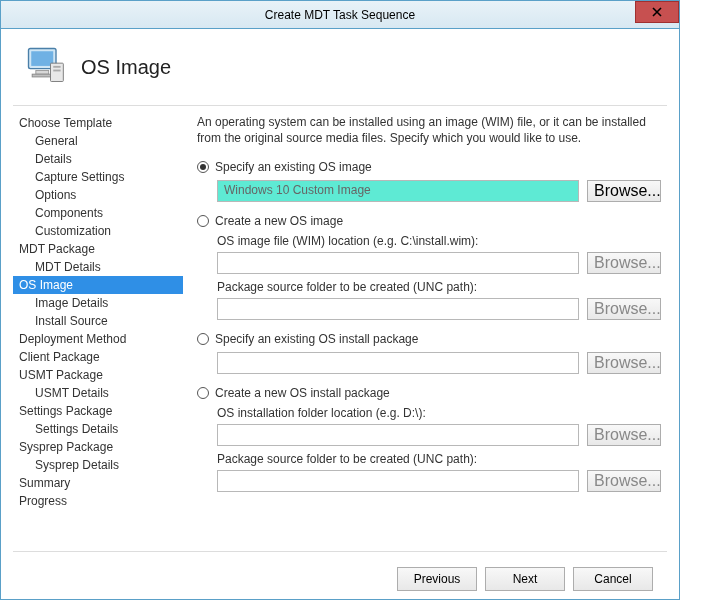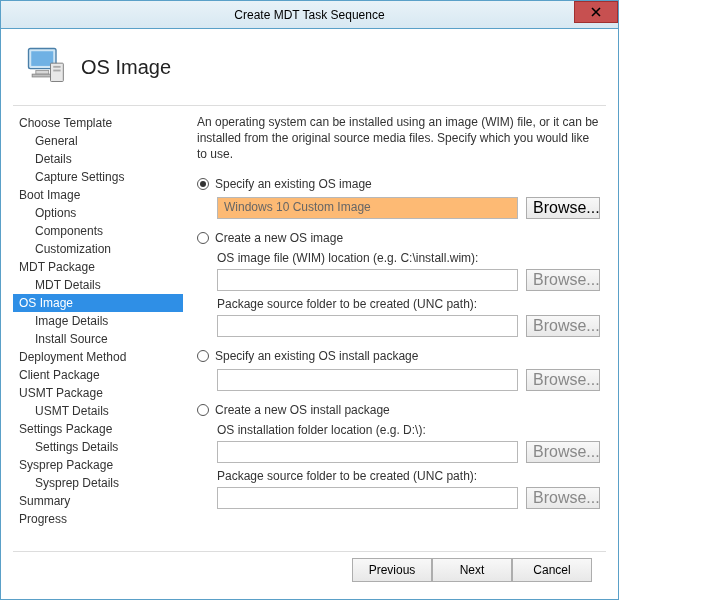--- a/index.html
+++ b/index.html
@@ -1,17 +1,17 @@
 <!DOCTYPE html>
 <html><head>
 <meta charset="utf-8">
 <style>
   * { box-sizing: border-box; font-family: "Segoe UI", Tahoma, sans-serif; }
   body { margin: 0; background: #fff; width: 723px; height: 600px; overflow: hidden; }
-  .window { width: 619px; height: 600px; border: 1px solid #5aa0c8; background: #fff; position: relative; }
+  .window { width: 680px; height: 600px; border: 1px solid #5aa0c8; background: #fff; position: relative; }
   .titlebar { height: 28px; background: linear-gradient(#e8f2f8,#d8e8f2); border-bottom: 1px solid #5aa0c8; display: flex; align-items: center; justify-content: center; position: relative; }
   .titlebar-text { font-size: 12px; color: #000; }
   .close-btn { position: absolute; right: 0; top: 0; width: 44px; height: 22px; background: #c75050; border: 1px solid #a03030; display: flex; align-items: center; justify-content: center; cursor: default; }
   .close-btn svg { width: 10px; height: 10px; }
   .content { display: flex; flex-direction: column; height: calc(600px - 28px); padding: 8px 12px 10px 12px; }
   .header-area { display: flex; align-items: center; gap: 14px; padding: 6px 4px 14px 10px; border-bottom: 1px solid #ddd; }
   .header-area h1 { font-size: 20px; font-weight: 400; color: #222; margin: 0; }
   .monitor-icon svg { width: 44px; height: 44px; }
   .body-row { display: flex; flex: 1; overflow: hidden; margin-top: 8px; justify-content: center; }
   .nav { width: 170px; font-size: 12px; color: #333; overflow-y: auto; }
@@ -20,24 +20,24 @@
   .nav .selected { background: #2f8fe6; color: #fff; }
   .main { flex: 1; padding: 0 6px 0 14px; font-size: 12px; color: #333; overflow-y: auto; }
   .intro { margin-bottom: 14px; line-height: 1.35; }
   .option-block { margin-bottom: 12px; }
   .radio-row { display: flex; align-items: center; gap: 6px; margin-bottom: 6px; }
   .radio { width: 12px; height: 12px; border: 1px solid #555; border-radius: 50%; display: inline-flex; align-items: center; justify-content: center; background: #fff; }
   .radio.sel::after { content: ""; width: 6px; height: 6px; background: #333; border-radius: 50%; }
   .field-row { display: flex; align-items: center; gap: 8px; margin: 4px 0 6px 20px; }
   .field-label { margin: 6px 0 2px 20px; color: #333; }
   .textbox { flex: 1; height: 22px; border: 1px solid #b8b8b8; background: #fff; padding: 2px 6px; font-size: 12px; color: #333; }
-  .textbox.readonly { background: #fdba74; color: #666; }
+  .textbox.readonly { background: #5eead4; color: #666; }
   .browse { width: 74px; height: 22px; border: 1px solid #adadad; background: linear-gradient(#f8f8f8,#e8e8e8); font-size: 16px; cursor: default; }
   .browse.disabled { color: #888; }
-  .footer { height: 40px; border-top: 1px solid #ddd; display: flex; align-items: flex-start; justify-content: flex-end; padding: 6px 14px 0 0; }
+  .footer { height: 40px; border-top: 1px solid #ddd; display: flex; align-items: flex-end; justify-content: flex-end; gap: 8px; padding: 6px 14px 0 0; }
   .footer button { width: 80px; height: 24px; border: 1px solid #adadad; background: linear-gradient(#f8f8f8,#e8e8e8); font-size: 12px; cursor: default; }
 </style>
 </head>
 <body>
 
 <div class="window">
   <div class="titlebar">
     <span class="titlebar-text">Create MDT Task Sequence</span>
     <div class="close-btn">
       <svg viewBox="0 0 10 10">
@@ -61,21 +61,20 @@
       </span>
       <h1>OS Image</h1>
     </div>
 
     <div class="body-row">
       <div class="nav" id="nav">
           <div class="group">Choose Template</div>
           <div class="item">General</div>
           <div class="item">Details</div>
           <div class="item">Capture Settings</div>
-          <div class="group">Boot Image</div>
           <div class="item">Options</div>
           <div class="item">Components</div>
           <div class="item">Customization</div>
           <div class="group">MDT Package</div>
           <div class="item">MDT Details</div>
           <div class="group selected">OS Image</div>
           <div class="item">Image Details</div>
           <div class="item">Install Source</div>
           <div class="group">Deployment Method</div>
           <div class="group">Client Package</div>

